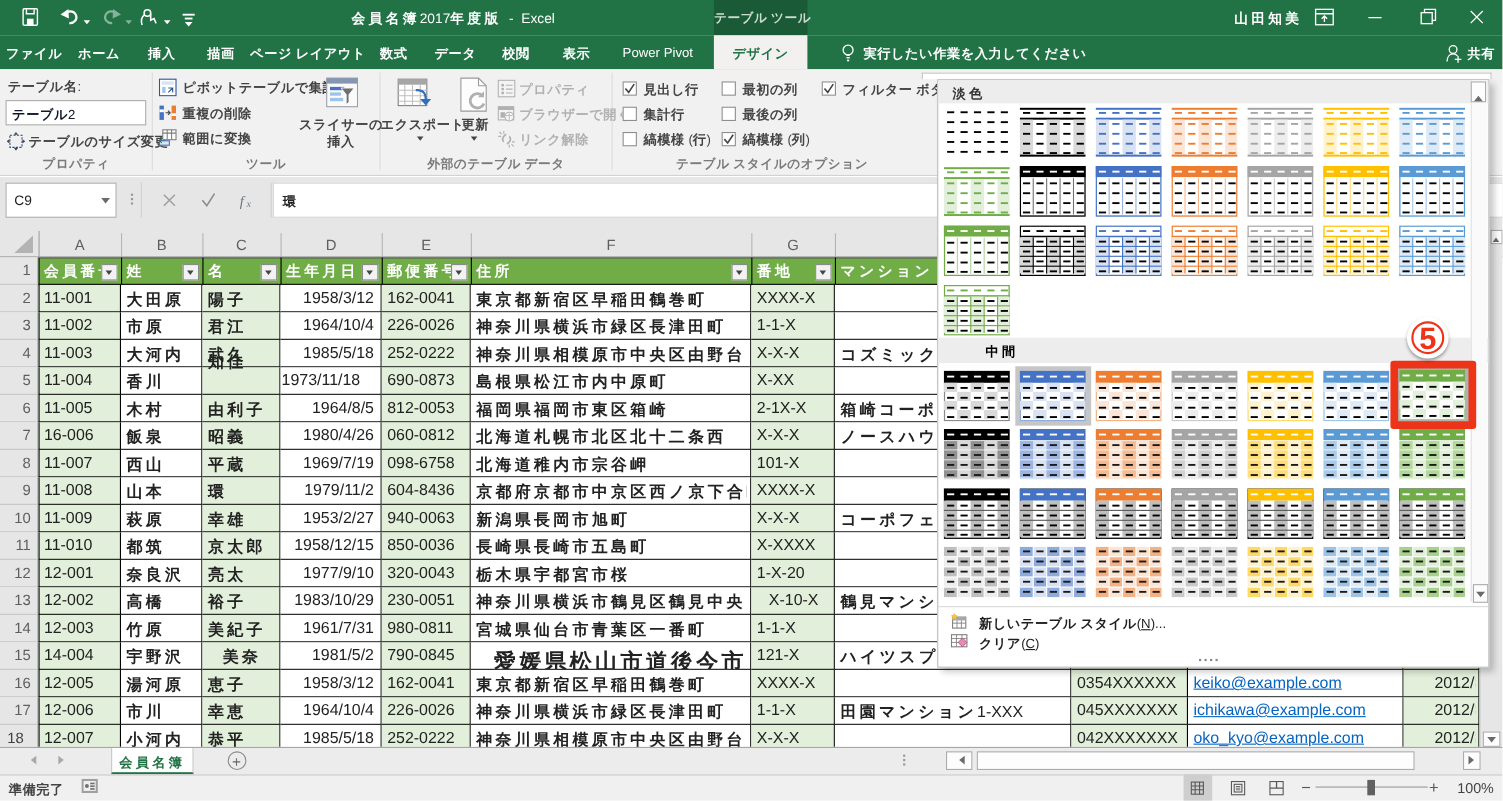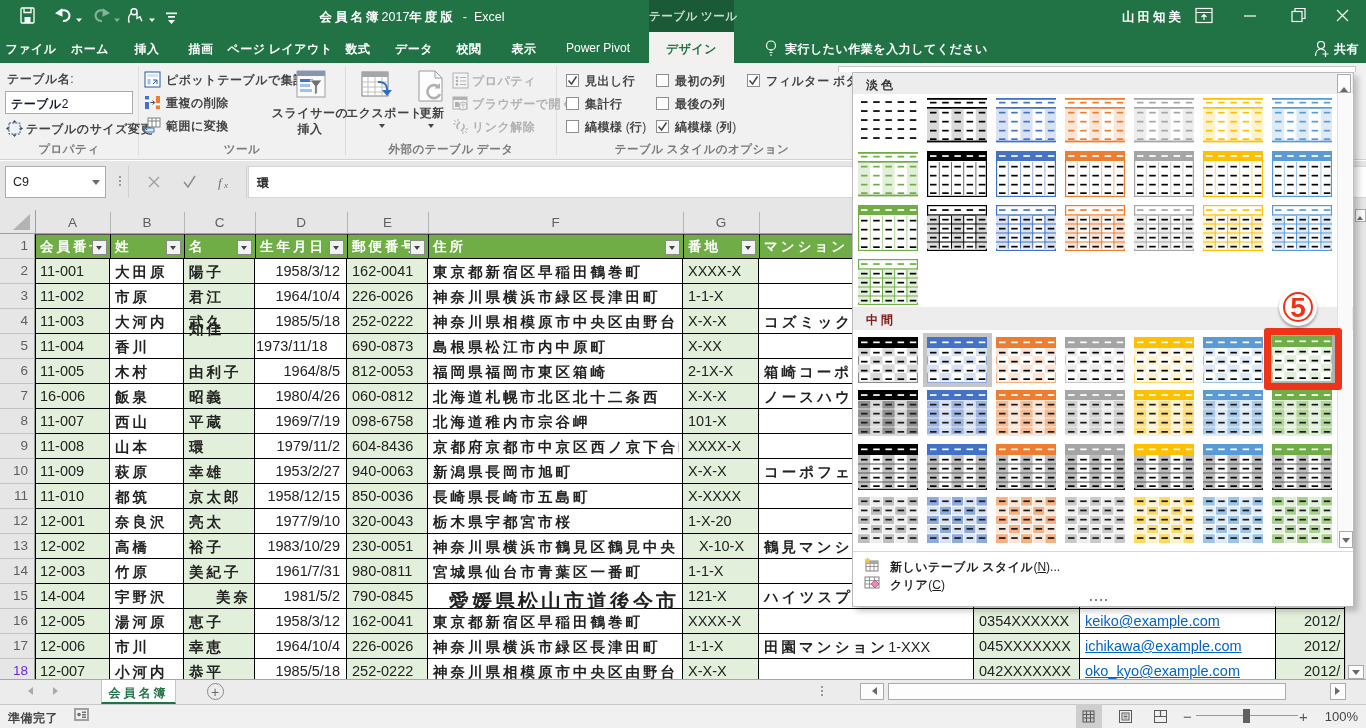--- a/index.html
+++ b/index.html
@@ -285,21 +285,21 @@
 <div class="ab" style="left:0;top:584px;width:35px;height:25px;background:#e6e6e6;border-right:1px solid #9f9f9f"></div>
 <div class="ab" style="left:0;top:608px;width:35px;height:1px;background:#c3c3c3"></div>
 <div class="tx" style="left:0;top:588px;width:28px;text-align:right;color:#5f5f5f;font-size:13.5px">15</div>
 <div class="ab" style="left:0;top:609px;width:35px;height:25px;background:#e6e6e6;border-right:1px solid #9f9f9f"></div>
 <div class="ab" style="left:0;top:633px;width:35px;height:1px;background:#c3c3c3"></div>
 <div class="tx" style="left:0;top:613px;width:28px;text-align:right;color:#5f5f5f;font-size:13.5px">16</div>
 <div class="ab" style="left:0;top:634px;width:35px;height:25px;background:#e6e6e6;border-right:1px solid #9f9f9f"></div>
 <div class="ab" style="left:0;top:658px;width:35px;height:1px;background:#c3c3c3"></div>
 <div class="tx" style="left:0;top:638px;width:28px;text-align:right;color:#5f5f5f;font-size:13.5px">17</div>
 <div class="ab" style="left:0;top:659px;width:35px;height:20px;background:#e6e6e6;border-right:1px solid #9f9f9f"></div>
-<div class="tx" style="left:0;top:663px;width:28px;text-align:right;color:#6d28d9;font-size:13.5px">18</div>
+<div class="tx" style="left:0;top:663px;width:28px;text-align:center;color:#404040;font-size:13.5px">18</div>
 <div class="ab" style="left:35px;top:234px;width:1310px;height:445px;background:#fff"></div>
 <div class="ab" style="left:35px;top:234px;width:1310px;height:25px;background:#70ad47;border-left:1px solid #000;border-top:1px solid #555"></div>
 <div class="ab" style="left:110px;top:234px;width:1px;height:25px;background:#000"></div>
 <div class="tx" style="left:40px;top:238px;color:#fff;font-weight:bold;font-size:13.5px"><span class="j">会員番号</span></div>
 <div class="ab" style="left:184px;top:234px;width:1px;height:25px;background:#000"></div>
 <div class="tx" style="left:115px;top:238px;color:#fff;font-weight:bold;font-size:13.5px"><span class="j">姓</span></div>
 <div class="ab" style="left:255px;top:234px;width:1px;height:25px;background:#000"></div>
 <div class="tx" style="left:189px;top:238px;color:#fff;font-weight:bold;font-size:13.5px"><span class="j">名</span></div>
 <div class="ab" style="left:347px;top:234px;width:1px;height:25px;background:#000"></div>
 <div class="tx" style="left:260px;top:238px;color:#fff;font-weight:bold;font-size:13.5px"><span class="j">生年月日</span></div>
@@ -569,21 +569,21 @@
 <div class="tx" style="left:684px;top:563px;width:71px;font-size:14.5px;text-align:left;padding-left:4px;color:#222;overflow:hidden">1-1-X</div>
 <div class="ab" style="left:759px;top:559px;width:215px;height:25px;background:#fff;border-right:1px solid #000;border-bottom:1px solid #000;overflow:hidden"></div>
 <div class="ab" style="left:974px;top:559px;width:106px;height:25px;background:#e2efda;border-right:1px solid #000;border-bottom:1px solid #000;overflow:hidden"></div>
 <div class="ab" style="left:1080px;top:559px;width:196px;height:25px;background:#fff;border-right:1px solid #000;border-bottom:1px solid #000;overflow:hidden"></div>
 <div class="ab" style="left:1276px;top:559px;width:69px;height:25px;background:#e2efda;border-right:1px solid #000;border-bottom:1px solid #000;overflow:hidden"></div>
 <div class="ab" style="left:35px;top:584px;width:75px;height:25px;background:#e2efda;border-right:1px solid #000;border-bottom:1px solid #000;border-left:1px solid #000;overflow:hidden"></div>
 <div class="tx" style="left:36px;top:588px;width:70px;font-size:14.5px;text-align:left;padding-left:4px;color:#222;overflow:hidden">14-004</div>
 <div class="ab" style="left:110px;top:584px;width:74px;height:25px;background:#fff;border-right:1px solid #000;border-bottom:1px solid #000;overflow:hidden"></div>
 <div class="tx" style="left:111px;top:588px;width:69px;font-size:14.5px;text-align:left;padding-left:4px;color:#222;overflow:hidden"><span class="j">宇野沢</span></div>
 <div class="ab" style="left:184px;top:584px;width:71px;height:25px;background:#e2efda;border-right:1px solid #000;border-bottom:1px solid #000;overflow:hidden"></div>
-<div class="tx" style="left:185px;top:588px;width:66px;font-size:14.5px;text-align:right;padding-left:4px;color:#222;overflow:hidden"><span class="j">美奈</span></div>
+<div class="tx" style="left:185px;top:588px;width:66px;font-size:14.5px;text-align:center;padding-left:4px;color:#222;overflow:hidden"><span class="j">美奈</span></div>
 <div class="ab" style="left:255px;top:584px;width:92px;height:25px;background:#fff;border-right:1px solid #000;border-bottom:1px solid #000;overflow:hidden"></div>
 <div class="tx" style="left:256px;top:588px;width:87px;font-size:14.5px;text-align:right;padding-right:3px;color:#222;overflow:hidden">1981/5/2</div>
 <div class="ab" style="left:347px;top:584px;width:81px;height:25px;background:#e2efda;border-right:1px solid #000;border-bottom:1px solid #000;overflow:hidden"></div>
 <div class="tx" style="left:348px;top:588px;width:76px;font-size:14.5px;text-align:left;padding-left:4px;color:#222;overflow:hidden">790-0845</div>
 <div class="ab" style="left:428px;top:584px;width:255px;height:25px;background:#fff;border-right:1px solid #000;border-bottom:1px solid #000;overflow:hidden"></div>
 <div class="tx" style="left:429px;top:588px;width:250px;font-size:20px;text-align:left;padding-left:20px;color:#222;overflow:hidden"><span class="j">愛媛県松山市道後今市</span></div>
 <div class="ab" style="left:683px;top:584px;width:76px;height:25px;background:#e2efda;border-right:1px solid #000;border-bottom:1px solid #000;overflow:hidden"></div>
 <div class="tx" style="left:684px;top:588px;width:71px;font-size:14.5px;text-align:left;padding-left:4px;color:#222;overflow:hidden">121-X</div>
 <div class="ab" style="left:759px;top:584px;width:215px;height:25px;background:#fff;border-right:1px solid #000;border-bottom:1px solid #000;overflow:hidden"></div>
 <div class="tx" style="left:760px;top:588px;width:210px;font-size:14.5px;text-align:left;padding-left:4px;color:#222;overflow:hidden"><span class="j">ハイツスプリング</span></div>
@@ -698,21 +698,21 @@
   </svg>
 <div class="tx" style="left:1183px;top:708px;color:#595959;font-size:15px">−</div>
 <div class="ab" style="left:1196px;top:715px;width:102px;height:1px;background:#999"></div>
 <div class="ab" style="left:1243px;top:709px;width:7px;height:14px;background:#616161"></div>
 <div class="tx" style="left:1299px;top:708px;color:#595959;font-size:15px">+</div>
 <div class="tx" style="left:1322px;top:709px;width:36px;text-align:right;color:#444;font-size:13px">100%</div>
 <div class="ab" style="left:852px;top:72px;width:502px;height:535px;background:#fff;border:1px solid #bbb;box-shadow:4px 4px 6px rgba(0,0,0,0.22)"></div>
 <div class="ab" style="left:853px;top:73px;width:500px;height:21px;background:#ededed"></div>
 <div class="tx" style="left:866px;top:77px;color:#333;font-weight:bold"><span class="j">淡色</span></div>
 <div class="ab" style="left:853px;top:307px;width:500px;height:23px;background:#ededed"></div>
-<div class="tx" style="left:866px;top:312px;color:#7f1d1d;font-weight:bold"><span class="j">中間</span></div>
+<div class="tx" style="left:896px;top:312px;color:#000000;font-weight:bold"><span class="j">中間</span></div>
 <div class="ab" style="left:853px;top:551px;width:500px;height:1px;background:#d9d9d9"></div>
 <svg class="ab" style="left:864px;top:557px" width="16" height="16" viewBox="0 0 16 16">
     <rect x="2" y="4" width="12" height="10" fill="#fff" stroke="#808080"></rect>
     <rect x="2" y="4" width="12" height="3" fill="#a6a6a6"></rect>
     <path d="M2 9.5 h12 M6 7 v7 M10 7 v7" stroke="#808080" stroke-width=".8"></path>
     <path d="M3.5 0 l1 2.2 2.3.3-1.7 1.6.4 2.3-2-1.1-2 1.1.4-2.3L.2 2.5l2.3-.3z" fill="#f6c244"></path>
   </svg>
 <div class="tx u" style="left:890px;top:559px;color:#1e1e1e"><span class="j">新しいテーブル</span> <span class="j">スタイル</span>(<span style="text-decoration:underline">N</span>)...</div>
 <svg class="ab" style="left:864px;top:575px" width="16" height="16" viewBox="0 0 16 16">
     <rect x="1" y="2" width="14" height="11" fill="#fff" stroke="#808080"></rect>

